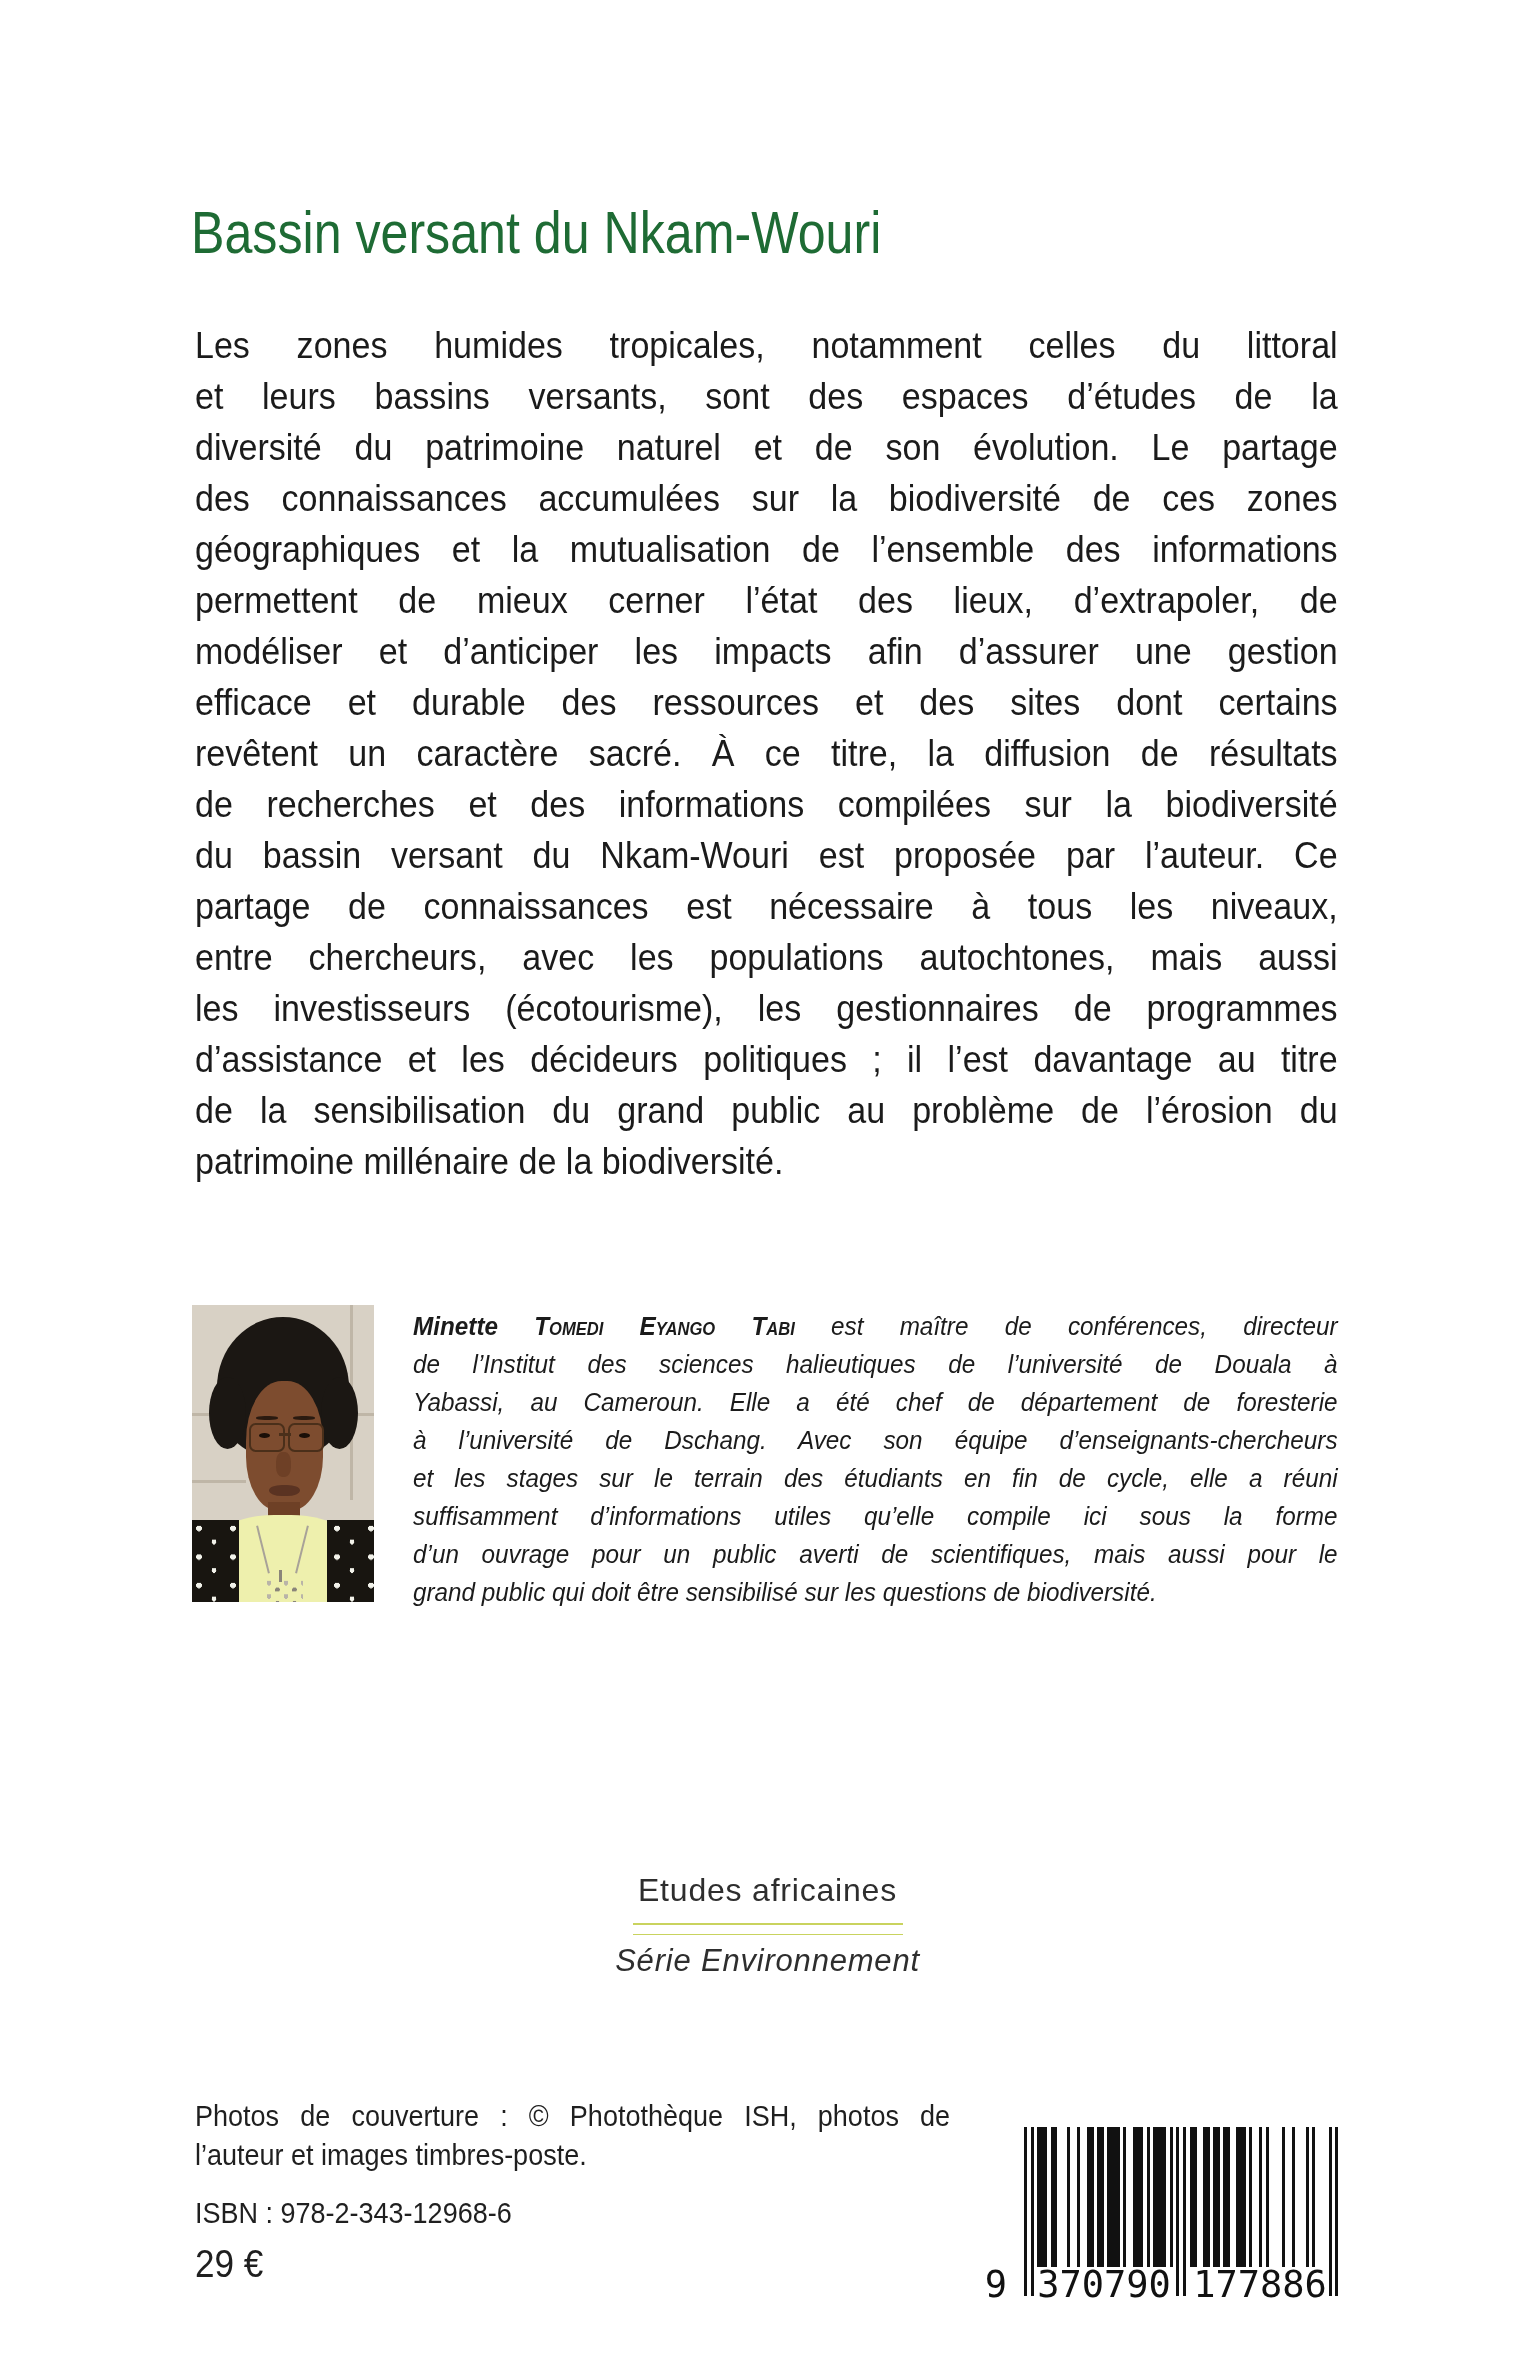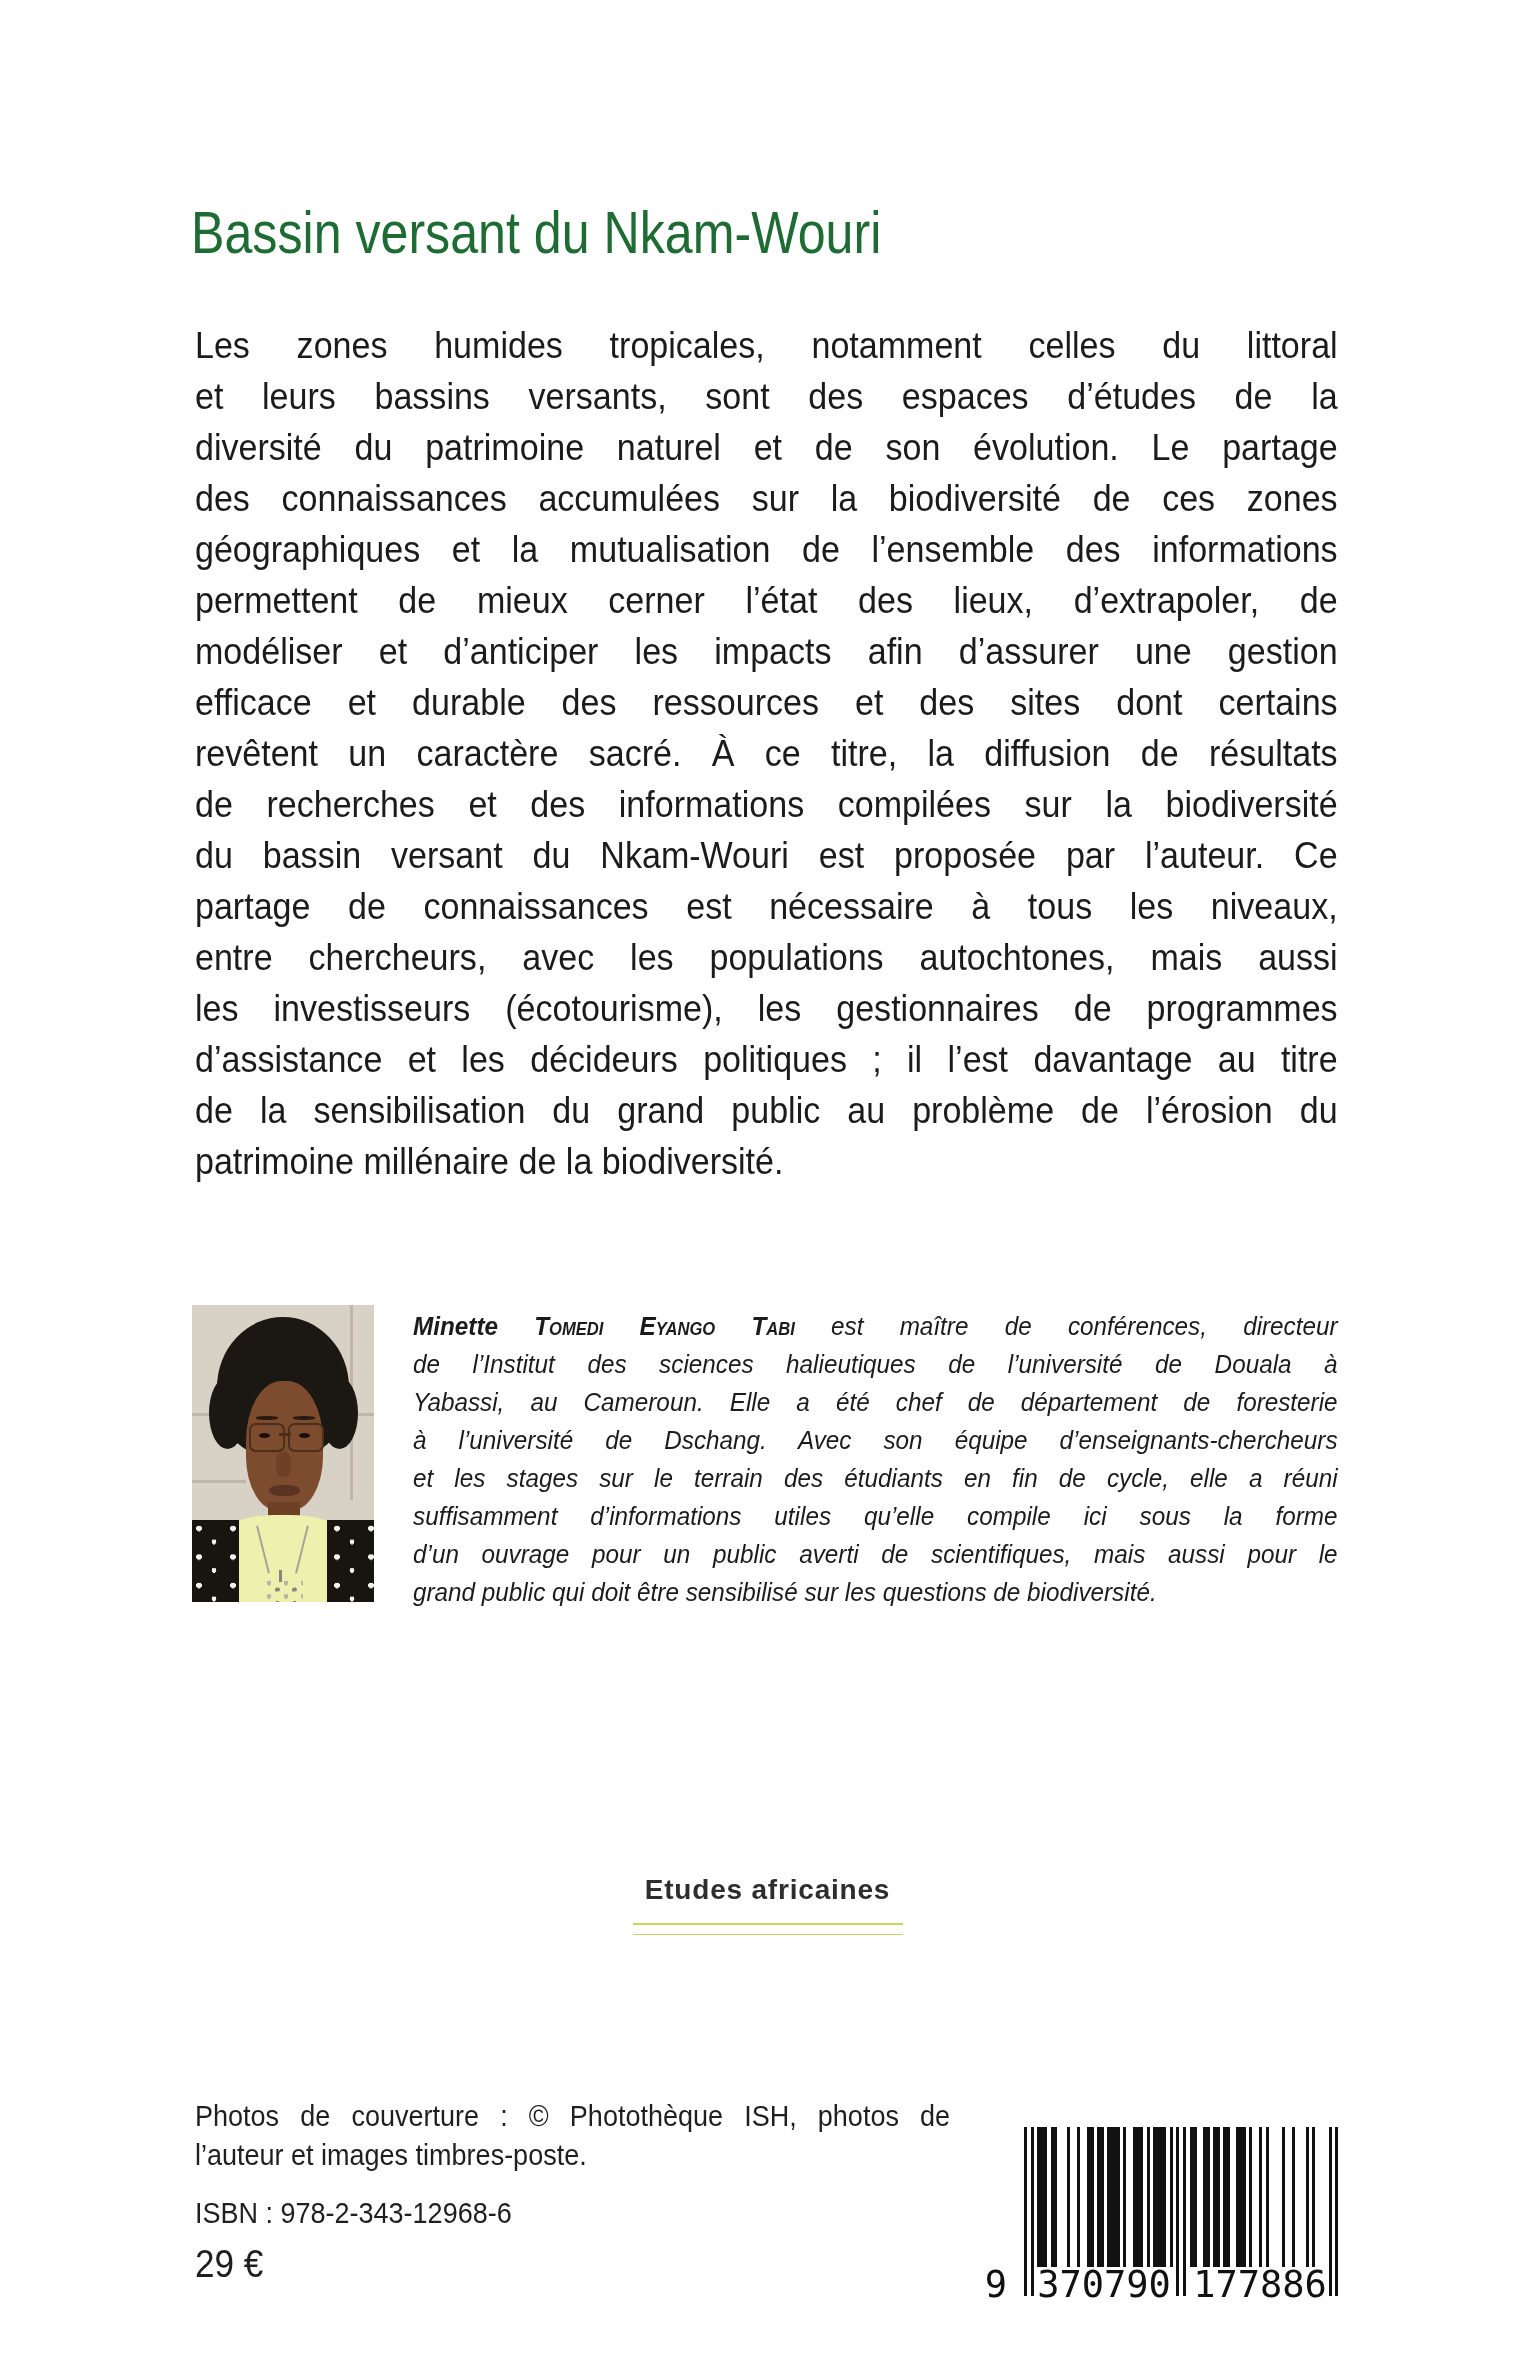--- a/index.html
+++ b/index.html
@@ -55,21 +55,21 @@
           background-size:17px 13.4px;}
 
   
   .bio{position:absolute;left:413px;top:1307px;width:1005px;font-size:26.4px;line-height:38px;
        font-style:italic;transform:scaleX(0.92);transform-origin:left top;color:#1b1b1b;}
   .bio-name{font-weight:bold;}
   .sc{font-variant:small-caps;}
 
   
   .collection{position:absolute;left:516px;top:1869px;width:503px;text-align:center;color:#2e2e2e;}
-  .coll-name{font-size:28px;line-height:42px;letter-spacing:0.8px;font-weight:700;}
+  .coll-name{font-size:32px;line-height:42px;letter-spacing:0.8px;font-weight:400;}
   .coll-rule{width:270px;height:9.2px;margin:11.7px auto 6.7px auto;
              border-top:2.5px solid var(--rule-color,#c9d35e);border-bottom:1.7px solid var(--rule-color,#c9d35e);}
   .coll-series{font-size:31px;line-height:37px;font-style:italic;letter-spacing:0.8px;}
 
   
   .credit{position:absolute;left:195px;top:2096px;width:839px;font-size:30px;line-height:39px;
           transform:scaleX(0.9);transform-origin:left top;color:#1f1f1f;}
   .isbn{position:absolute;left:195px;top:2196px;font-size:30px;transform:scaleX(0.9);
         transform-origin:left top;color:#1f1f1f;}
   .price{position:absolute;left:195px;top:2242px;font-size:39px;transform:scaleX(0.9);
@@ -145,20 +145,21 @@
       <div class="ln">à l’université de Dschang. Avec son équipe d’enseignants-chercheurs</div>
       <div class="ln">et les stages sur le terrain des étudiants en fin de cycle, elle a réuni</div>
       <div class="ln">suffisamment d’informations utiles qu’elle compile ici sous la forme</div>
       <div class="ln">d’un ouvrage pour un public averti de scientifiques, mais aussi pour le</div>
       <div class="ln last">grand public qui doit être sensibilisé sur les questions de biodiversité.</div>
     </div>
 
   <div class="collection">
     <div class="coll-name">Etudes africaines</div>
     <div class="coll-rule"></div>
+    <div class="coll-series">Série Environnement</div>
   </div>
 
   <div class="credit" id="credit">
       <div class="ln">Photos de couverture : © Photothèque ISH, photos de</div>
       <div class="ln last">l’auteur et images timbres-poste.</div>
     </div>
   <div class="isbn">ISBN : 978-2-343-12968-6</div>
   <div class="price">29 €</div>
 
   <div class="barcode" id="barcode">

